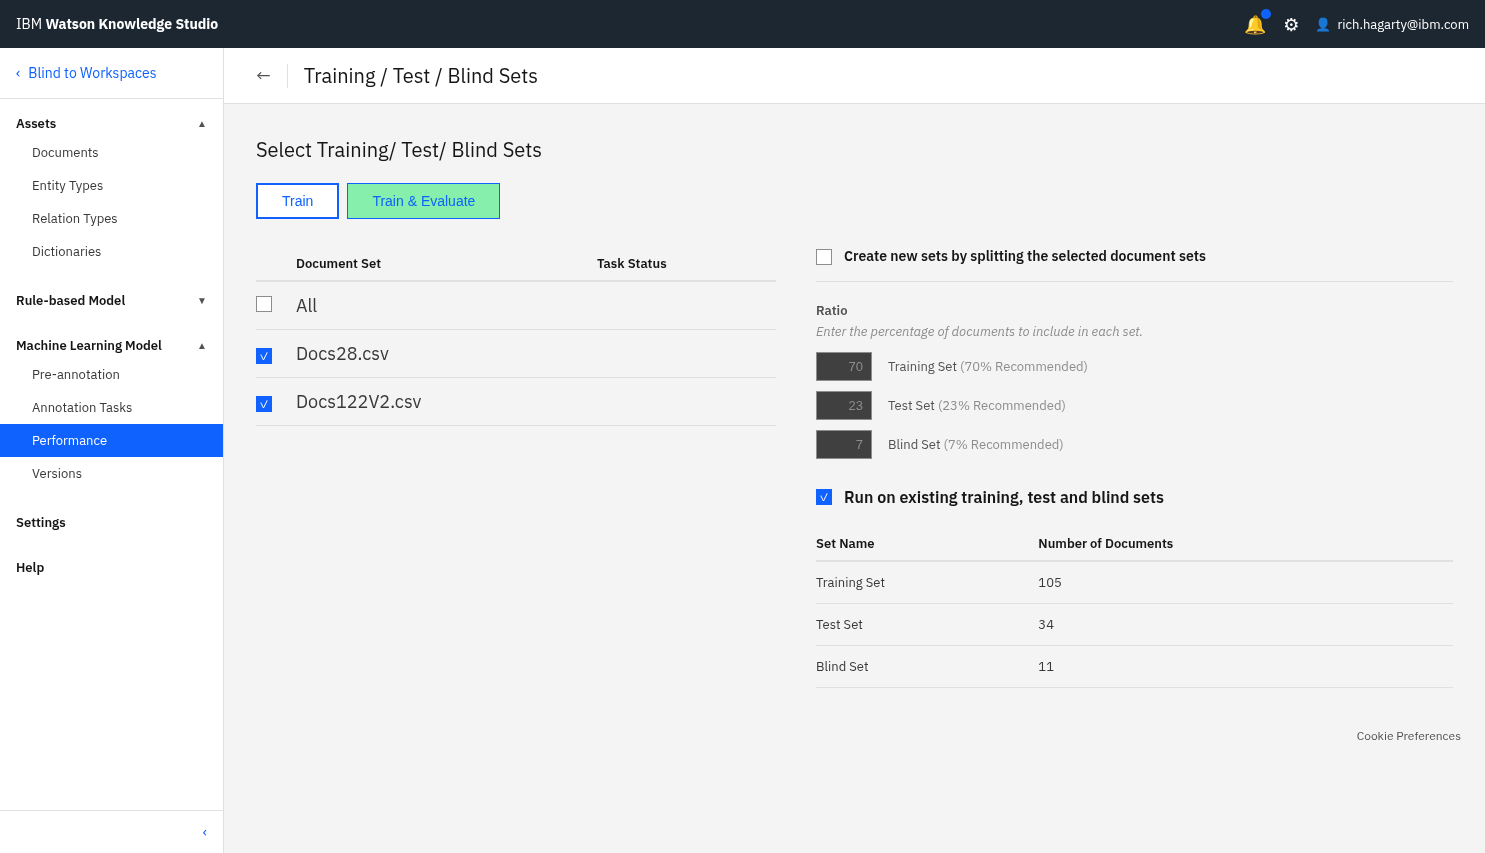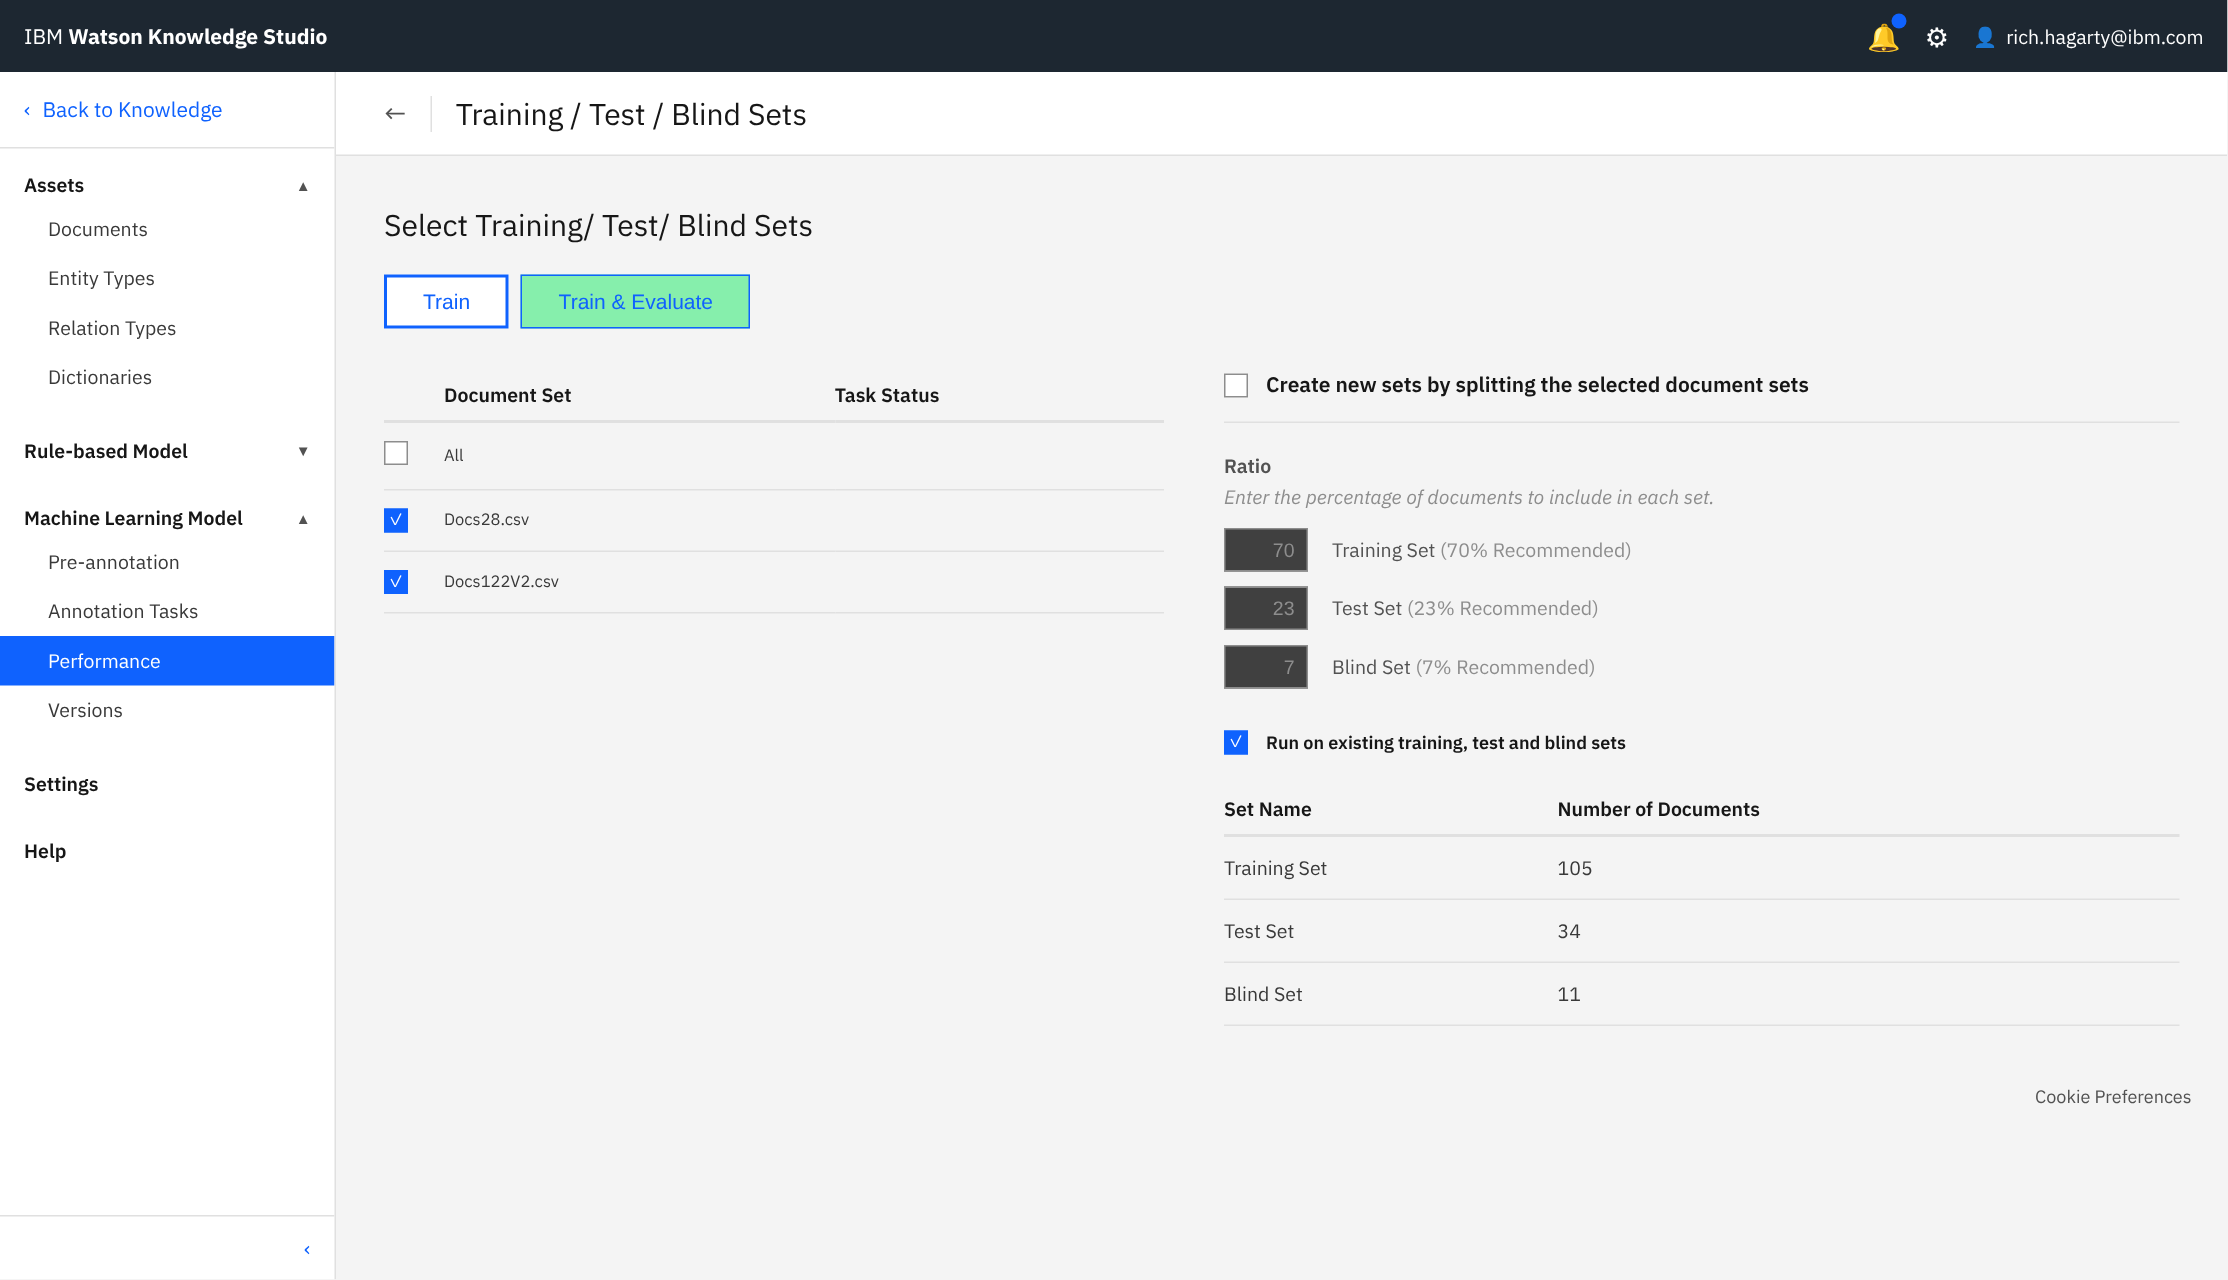--- a/index.html
+++ b/index.html
@@ -128,21 +128,21 @@
       text-align: left;
       font-size: 13px;
       font-weight: 600;
       color: #161616;
       padding: 8px 12px 8px 0;
       border-bottom: 2px solid #e0e0e0;
     }
     .doc-table th.check-col { width: 40px; }
     .doc-table td {
       padding: 12px 12px 12px 0;
-      font-size: 11px;
+      font-size: 18px;
       color: #393939;
       border-bottom: 1px solid #e0e0e0;
     }
     .doc-table td.check-col { width: 40px; }
 
     
     .cb {
       width: 16px; height: 16px;
       border: 1px solid #8d8d8d;
       display: inline-flex; align-items: center; justify-content: center;
@@ -167,21 +167,21 @@
       font-size: 13px; color: #8d8d8d; background: #404040; text-align: right;
     }
     .ratio-label { font-size: 13px; color: #525252; }
     .ratio-label .recommended { color: #8d8d8d; }
 
     .run-option {
       display: flex; align-items: center; gap: 12px;
       margin-bottom: 20px;
       margin-top: 28px;
     }
-    .run-option-label { font-size: 12px; font-weight: 600; color: #161616; }
+    .run-option-label { font-size: 16px; font-weight: 600; color: #161616; }
 
     .existing-table { width: 100%; border-collapse: collapse; margin-top: 4px; }
     .existing-table th {
       text-align: left; font-size: 13px; font-weight: 600; color: #161616;
       padding: 8px 0; border-bottom: 2px solid #e0e0e0;
     }
     .existing-table td {
       padding: 12px 0; font-size: 13px; color: #393939;
       border-bottom: 1px solid #e0e0e0;
     }
@@ -216,21 +216,21 @@
       <span>rich.hagarty@ibm.com</span>
     </div>
   </div>
 </div>
 
 <div class="app-body">
 
   <div class="sidebar">
     <div class="sidebar-back">
       <span>‹</span>
-      <span>Back to Knowledge</span>
+      <span>Blind to Workspaces</span>
     </div>
 
     <div class="sidebar-section">
       <div class="sidebar-section-label">
         <span>Assets</span>
         <span class="chevron">▲</span>
       </div>
       <div class="sidebar-item">Documents</div>
       <div class="sidebar-item">Entity Types</div>
       <div class="sidebar-item">Relation Types</div>

